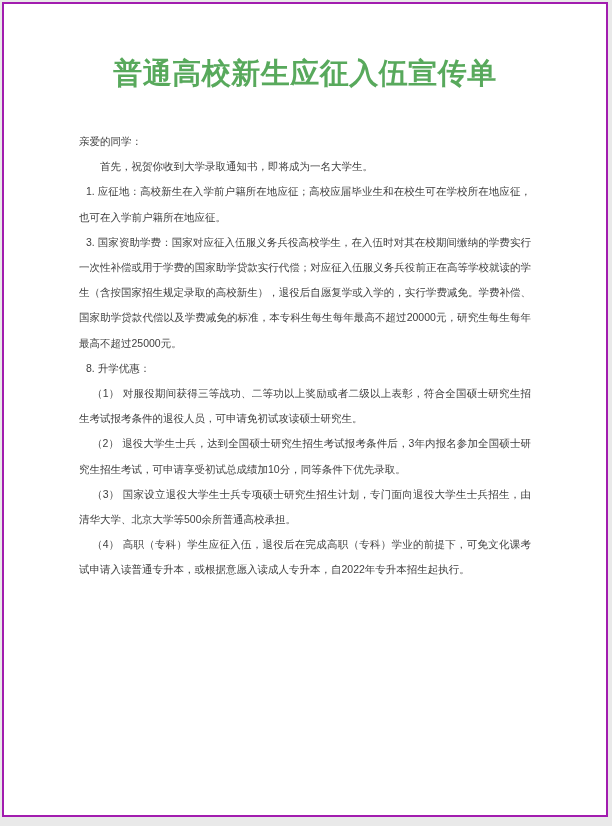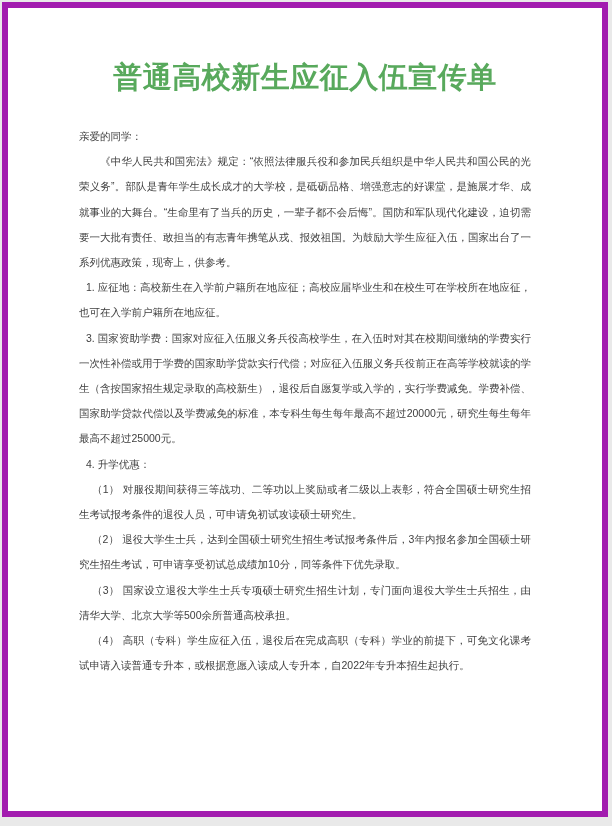--- a/index.html
+++ b/index.html
@@ -16,34 +16,34 @@
     width: 612px;
     height: 826px;
   }
   .page {
     position: absolute;
     left: 2px;
     top: 2px;
     width: 606px;
     height: 815px;
     background: #ffffff;
-    border: 6px solid #a21caf;
+    border: 2px solid #a21caf;
     box-sizing: border-box;
   }
   .title {
     margin: 51px 0 0 0;
     text-align: center;
     font-size: 29px;
     line-height: 36px;
     font-weight: bold;
     font-family: "Liberation Serif", "DejaVu Serif", serif;
     letter-spacing: 0.5px;
   }
   .content {
-    margin: 29px auto 0 auto;
+    margin: 38px auto 0 auto;
     width: 452px;
     font-size: 10.5px;
     line-height: 25.2px;
     color: #3e3e3e;
     text-align: justify;
   }
   .content p {
     margin: 0;
     padding: 0;
   }
@@ -53,24 +53,24 @@
 </style>
 </head>
 <body>
 
 <div class="canvas">
   <div class="page">
     <h1 class="title" style="color: rgb(88, 169, 92);">普通高校新生应征入伍宣传单</h1>
     <div class="content" style="color: rgb(62, 62, 62);">
       <p class="salutation">亲爱的同学：</p>
       <div id="paragraphs">
-          <p class="para body-indent">《中华人民共和国宪法》规定：“依照法律服兵役和参加民兵组织是中华人民共和国公民的光荣义务”。部队是青年学生成长成才的大学校，是砥砺品格、增强意志的好课堂，是施展才华、成就事业的大舞台。“生命里有了当兵的历史，一辈子都不会后悔”。国防和军队现代化建设，迫切需要一大批有责任、敢担当的有志青年携笔从戎、报效祖国。为鼓励大学生应征入伍，国家出台了一系列优惠政策，现寄上，供参考。</p>
+          <p class="para body-indent">首先，祝贺你收到大学录取通知书，即将成为一名大学生。</p>
           <p class="para num-indent">1. 应征地：高校新生在入学前户籍所在地应征；高校应届毕业生和在校生可在学校所在地应征，也可在入学前户籍所在地应征。</p>
           <p class="para num-indent">3. 国家资助学费：国家对应征入伍服义务兵役高校学生，在入伍时对其在校期间缴纳的学费实行一次性补偿或用于学费的国家助学贷款实行代偿；对应征入伍服义务兵役前正在高等学校就读的学生（含按国家招生规定录取的高校新生），退役后自愿复学或入学的，实行学费减免。学费补偿、国家助学贷款代偿以及学费减免的标准，本专科生每生每年最高不超过20000元，研究生每生每年最高不超过25000元。</p>
-          <p class="para num-indent">4. 升学优惠：</p>
+          <p class="para num-indent">8. 升学优惠：</p>
           <p class="para sub-indent">（1） 对服役期间获得三等战功、二等功以上奖励或者二级以上表彰，符合全国硕士研究生招生考试报考条件的退役人员，可申请免初试攻读硕士研究生。</p>
           <p class="para sub-indent">（2） 退役大学生士兵，达到全国硕士研究生招生考试报考条件后，3年内报名参加全国硕士研究生招生考试，可申请享受初试总成绩加10分，同等条件下优先录取。</p>
           <p class="para sub-indent">（3） 国家设立退役大学生士兵专项硕士研究生招生计划，专门面向退役大学生士兵招生，由清华大学、北京大学等500余所普通高校承担。</p>
           <p class="para sub-indent">（4） 高职（专科）学生应征入伍，退役后在完成高职（专科）学业的前提下，可免文化课考试申请入读普通专升本，或根据意愿入读成人专升本，自2022年专升本招生起执行。</p>
         </div>
     </div>
   </div>
 </div>
 
 </body></html>

